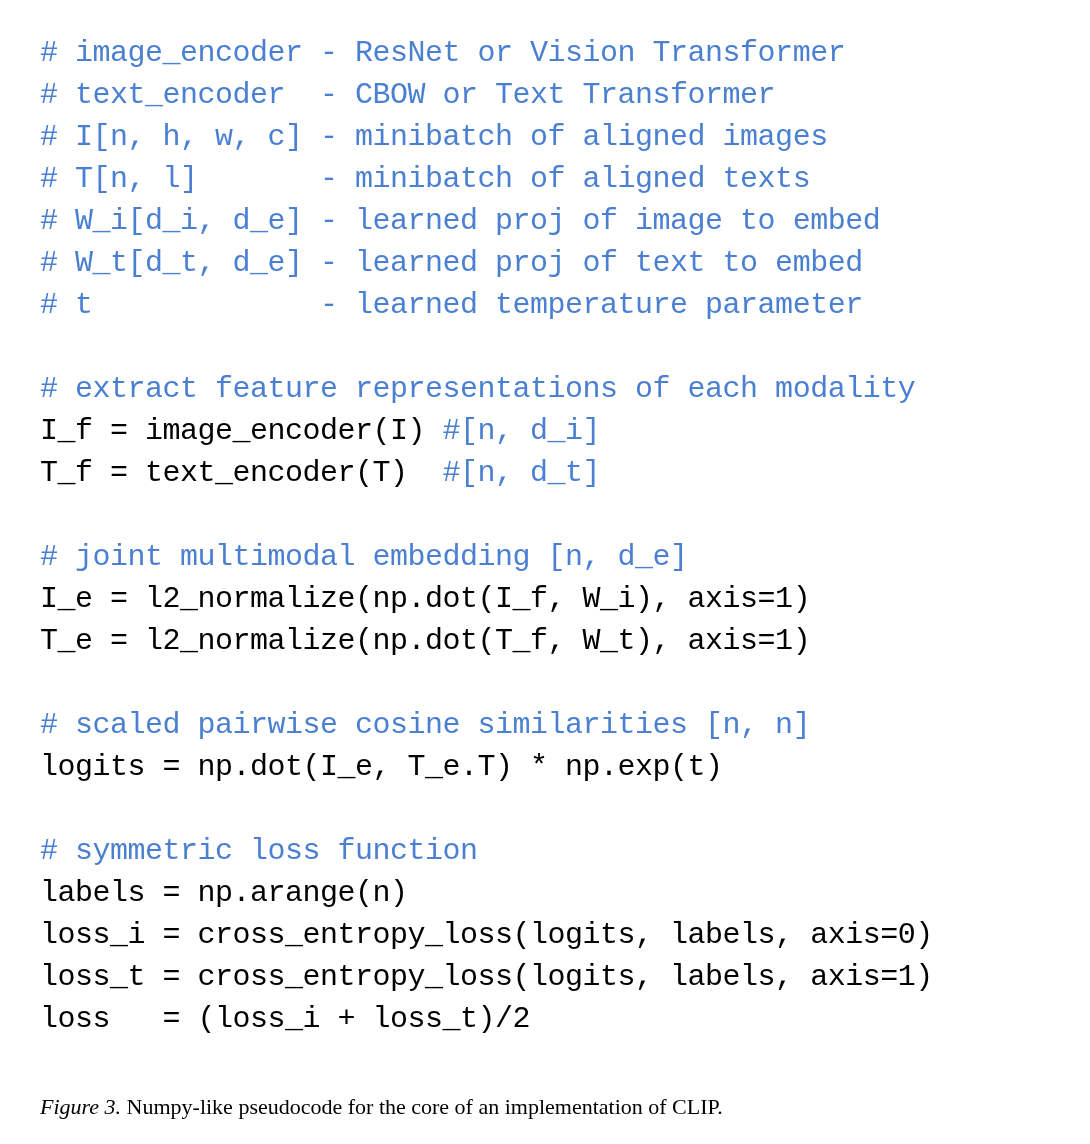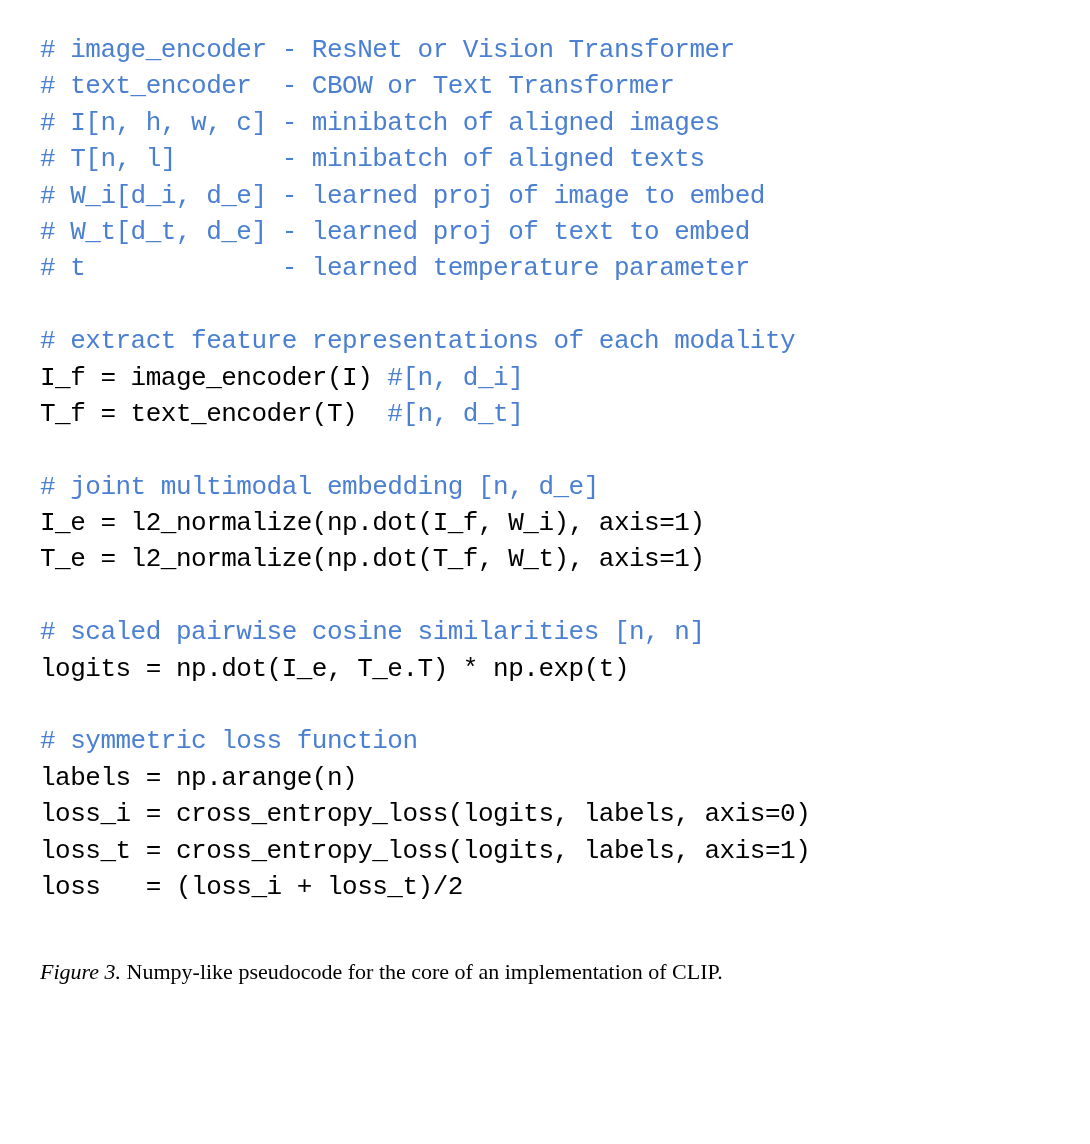--- a/index.html
+++ b/index.html
@@ -9,21 +9,21 @@
     }
     body {
       background: #ffffff;
       width: 1090px;
       height: 1144px;
       padding: 32px 40px;
       font-family: Georgia, 'Times New Roman', serif;
     }
     .code-block {
       font-family: 'Courier New', Courier, monospace;
-      font-size: 26px;
+      font-size: 30px;
       line-height: 1.4;
       white-space: pre;
       color: #000000;
       letter-spacing: -0.5px;
     }
     .comment {
       color: #4a7fd1;
     }
     .caption {
       margin-top: 50px;

